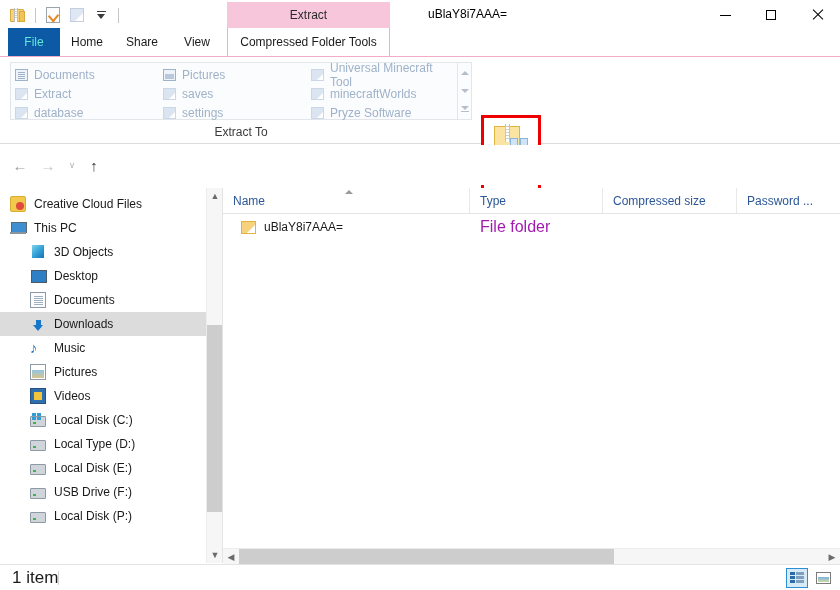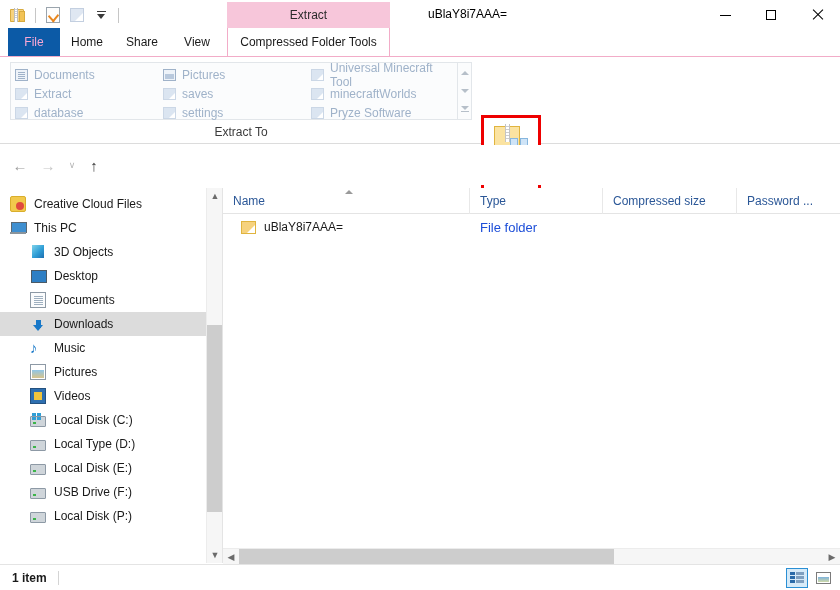--- a/index.html
+++ b/index.html
@@ -109,21 +109,21 @@
   .tabstrip {
     position: absolute; left: 0; top: 28px; width: 840px; height: 28px;
     background: #ffffff;
   }
   .tab {
     position: absolute; top: 0; height: 28px;
     display: flex; align-items: center; justify-content: center;
     font-size: 12px; color: #1a1a1a; padding: 0 12px;
   }
   .tab-file {
-    left: 8px; width: 52px; background: #0c5aa6; color: #f9a8d4;
+    left: 8px; width: 52px; background: #0c5aa6; color: #5eead4;
   }
   .tab-home { left: 60px; width: 54px; }
   .tab-share { left: 114px; width: 56px; }
   .tab-view { left: 170px; width: 54px; }
   .tab-ctx {
     left: 227px; width: 163px; background: #ffffff;
     border-left: 1px solid #f2acc8; border-right: 1px solid #f2acc8;
     border-top: none;
   }
   .ribbon-right {
@@ -440,21 +440,21 @@
   }
   .folder-ico {
     width: 15px; height: 13px; position: relative; flex: 0 0 auto;
     background: #f6d27e; border: 1px solid #e0b43f;
   }
   .folder-ico::after {
     content: ""; position: absolute; right: 0; bottom: 0;
     border-width: 4px; border-style: solid;
     border-color: transparent #ffffff #ffffff transparent;
   }
-  .fr-type { width: 133px; padding-left: 10px; font-size: 13px; color: #1d4ed8; }
+  .fr-type { width: 133px; padding-left: 10px; font-size: 16px; color: #a21caf; }
 
   .hscroll {
     position: absolute; left: 223px; top: 548px; width: 617px; height: 16px;
     background: #f6f6f6; border-top: 1px solid #ececec;
   }
   .hs-arrow {
     position: absolute; top: 0; width: 16px; height: 16px;
     display: flex; align-items: center; justify-content: center;
     color: #6b6b6b; font-size: 9px;
   }
@@ -465,21 +465,21 @@
     background: #cdcdcd;
   }
 
   
   .statusbar {
     position: absolute; left: 0; bottom: 0; width: 840px; height: 26px;
     background: #ffffff; border-top: 1px solid #e4e4e4;
     display: flex; align-items: center;
   }
   .status-text {
-    position: absolute; left: 12px; font-size: 12px; color: #1a1a1a; font-weight: bold;
+    position: absolute; left: 12px; font-size: 17px; color: #1a1a1a;
   }
   .status-sep {
     position: absolute; left: 58px; width: 1px; height: 14px; background: #d4d4d4;
   }
   .viewbtns {
     position: absolute; right: 6px; display: flex; gap: 4px; align-items: center;
   }
   .vb {
     width: 22px; height: 20px; display: flex; align-items: center; justify-content: center;
   }

